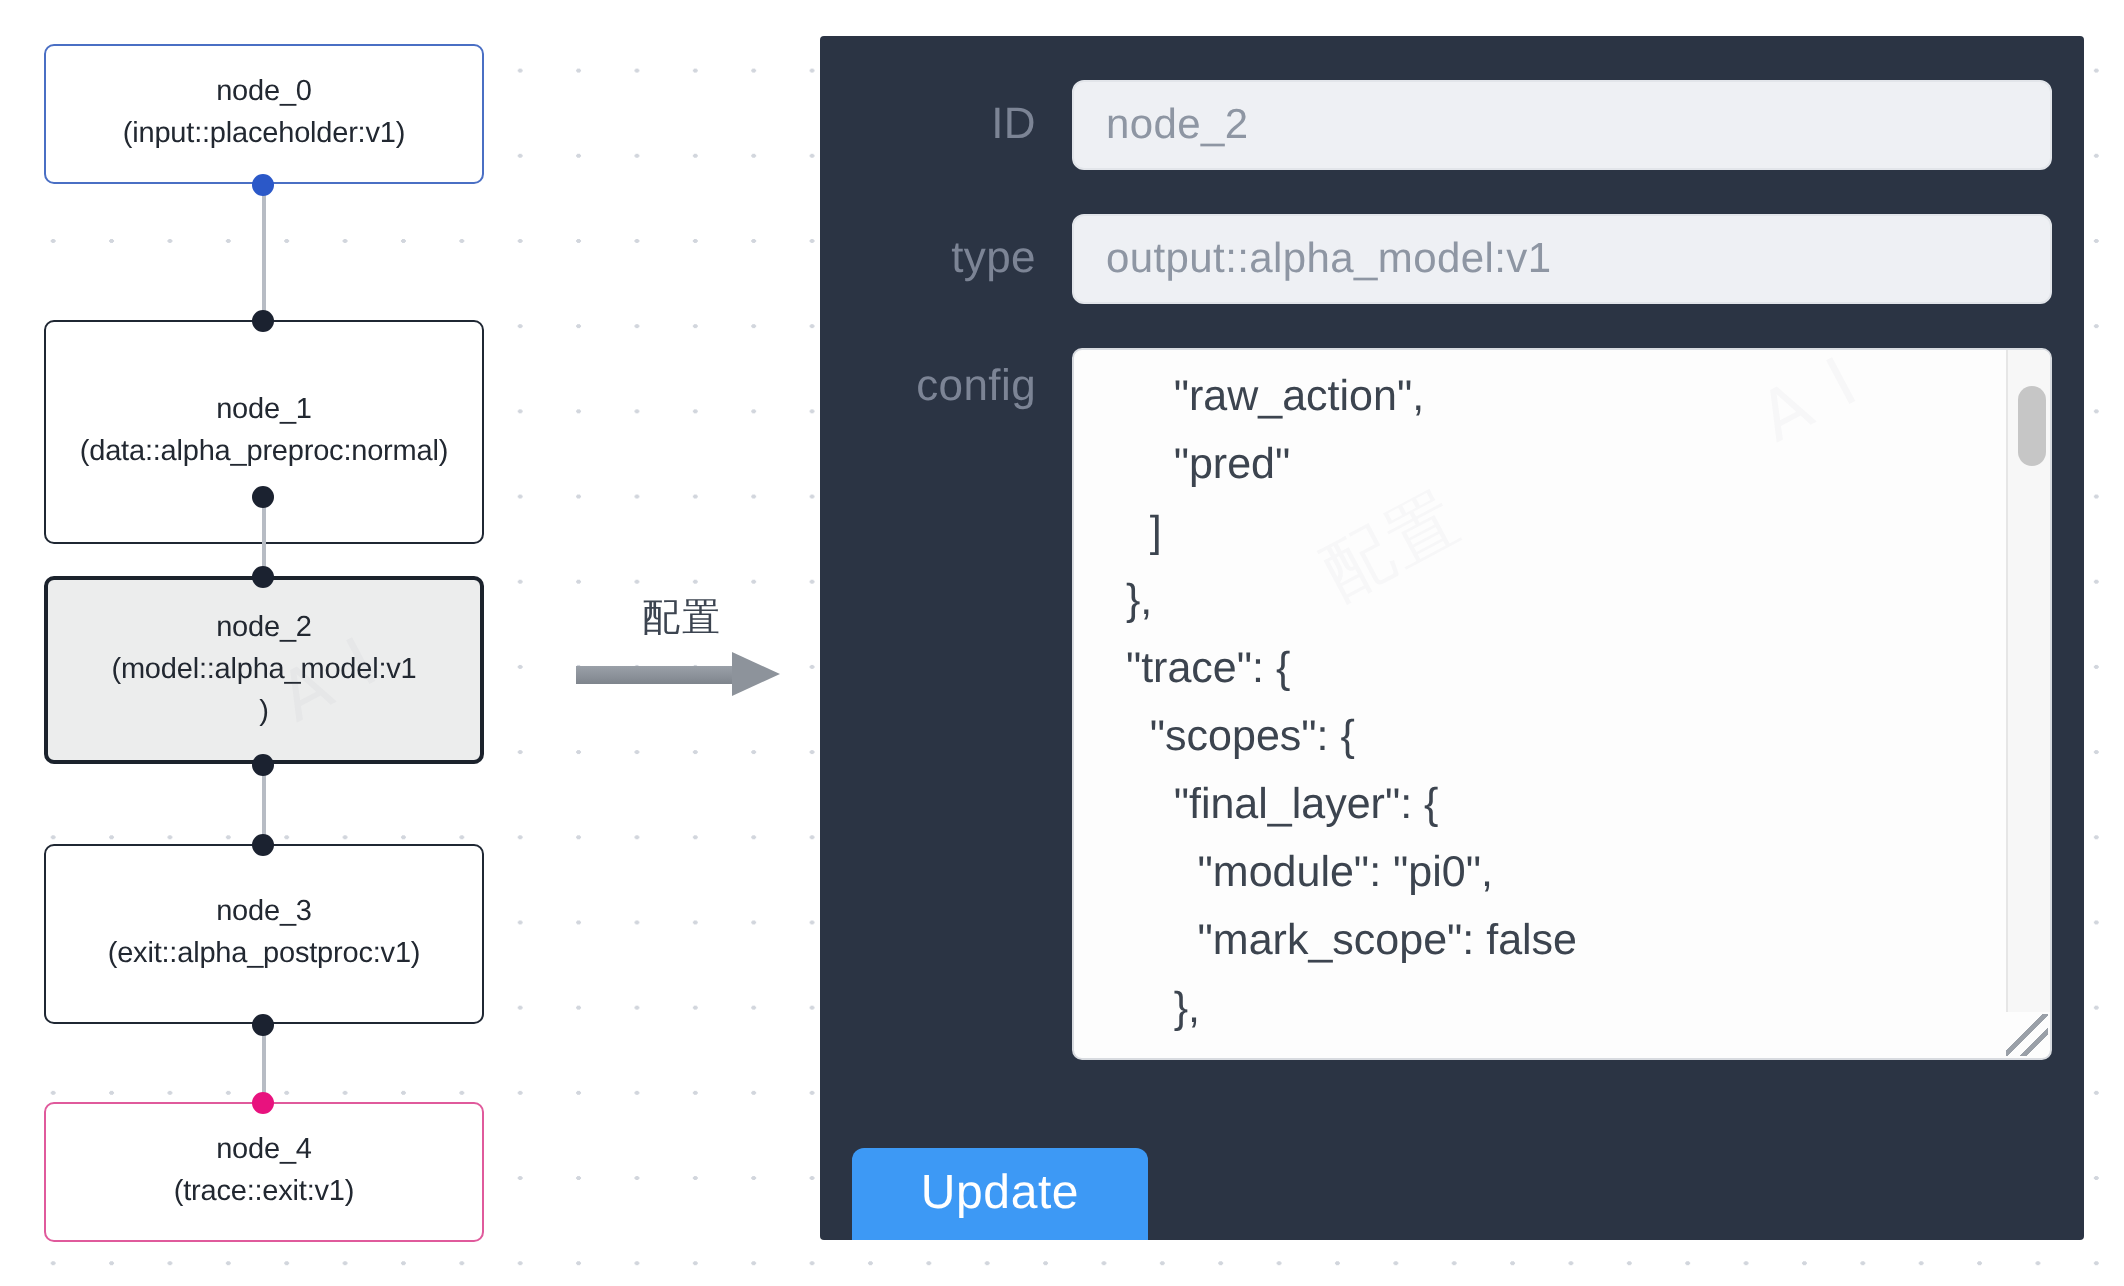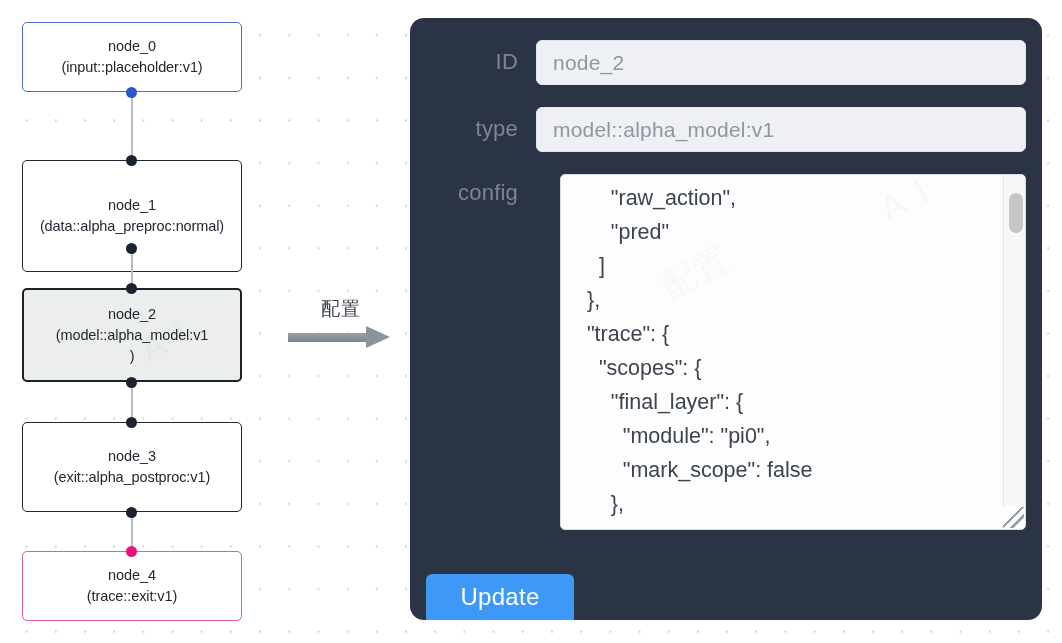--- a/index.html
+++ b/index.html
@@ -105,21 +105,21 @@
     border-bottom: 11px solid transparent;
     border-left: 24px solid #8d939b;
   }
 
   
   #config-panel {
     position: absolute;
     left: 410px; top: 18px;
     width: 632px; height: 602px;
     background: #2b3444;
-    border-radius: 14px;
+    border-radius: 2px;
     padding: 22px 16px 0 16px;
     z-index: 10;
     overflow: hidden;
   }
 
   .field-row {
     display: flex;
     align-items: flex-start;
     margin-bottom: 22px;
   }
@@ -141,21 +141,21 @@
     border-radius: 6px;
     display: flex;
     align-items: center;
     padding: 0 16px;
     color: #8e96a3;
     font-size: 21px;
     letter-spacing: 0.2px;
   }
 
   
-  .field-row.config { margin-bottom: 28px; gap: 24px; }
+  .field-row.config { margin-bottom: 28px; }
   .field-label.config { padding-top: 6px; }
 
   #config-textarea-wrap {
     position: relative;
     flex: 1;
     height: 356px;
     background: #fdfdfd;
     border: 1px solid #d8dbe0;
     border-radius: 5px;
     overflow: hidden;
@@ -286,21 +286,21 @@
 
   <div id="config-panel">
 
     <div class="field-row">
       <div class="field-label">ID</div>
       <div class="field-input">node_2</div>
     </div>
 
     <div class="field-row">
       <div class="field-label">type</div>
-      <div class="field-input">model::alpha_model:v1</div>
+      <div class="field-input">output::alpha_model:v1</div>
     </div>
 
     <div class="field-row config">
       <div class="field-label config">config</div>
       <div id="config-textarea-wrap">
         <div id="config-textarea">      "raw_action",
       "pred"
     ]
   },
   "trace": {

